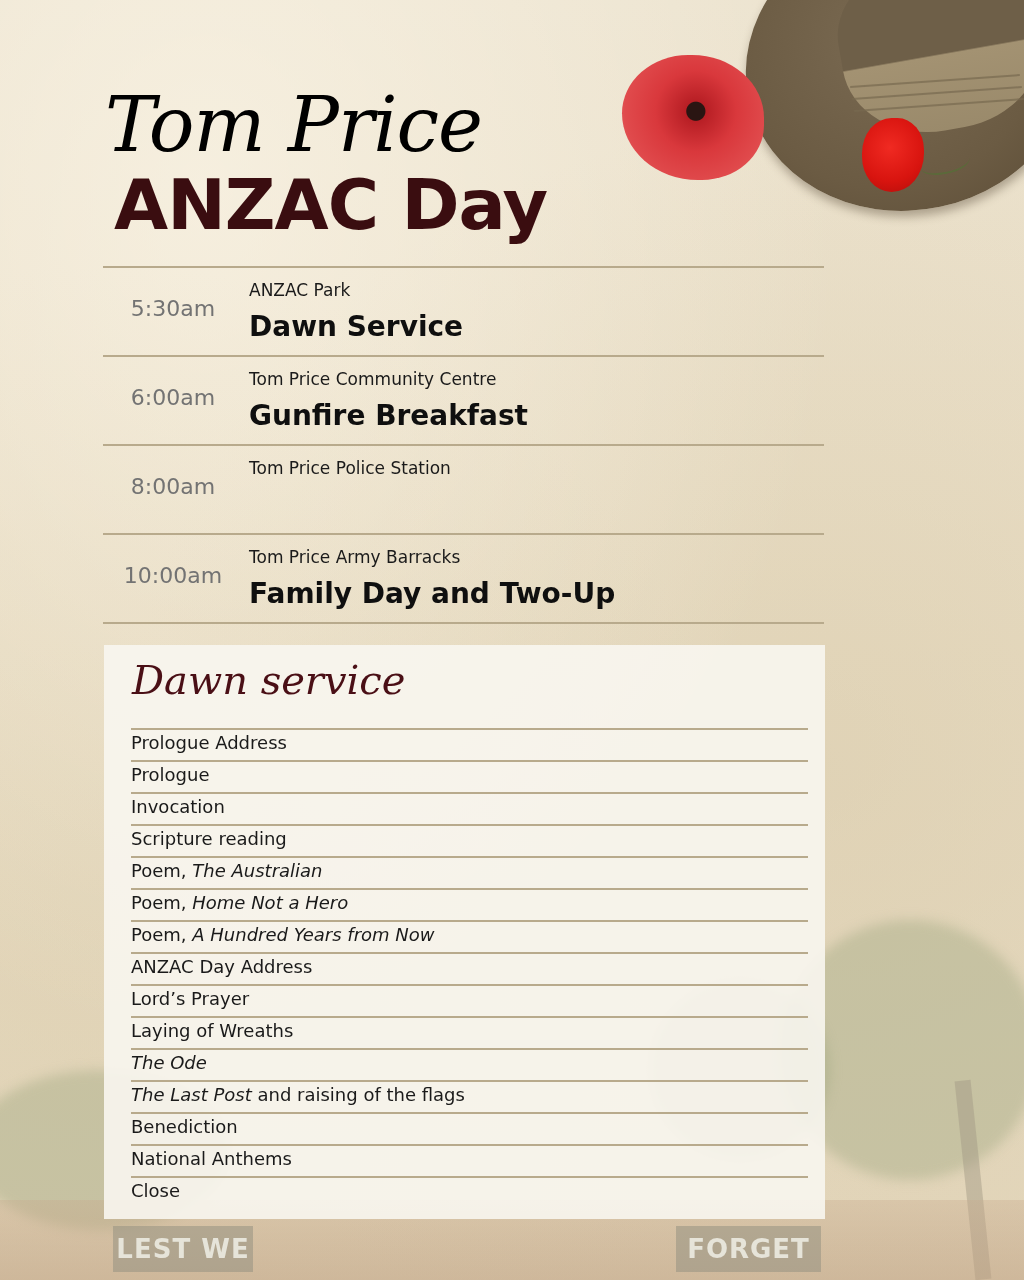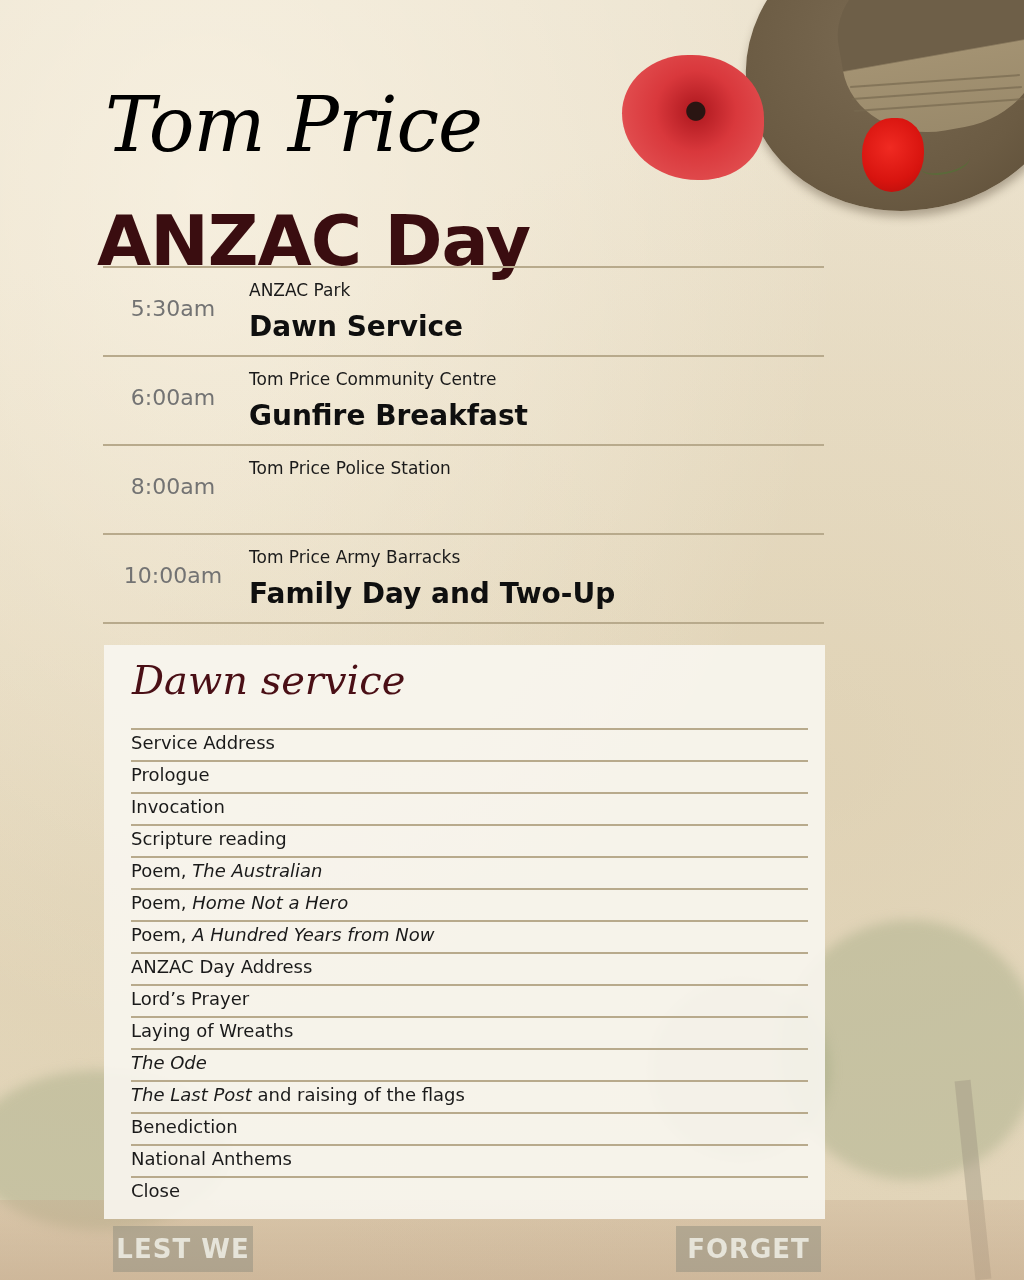--- a/index.html
+++ b/index.html
@@ -61,23 +61,23 @@
     }
     .stem { position: absolute; left: 920px; top: 152px; width: 50px; height: 20px; border-bottom: 2px solid #5b6a3a; border-radius: 0 0 50% 50%; transform: rotate(-12deg); }
 
     
     .title-script {
       position: absolute; left: 105px; top: 80px;
       font-family: "DejaVu Serif", serif; font-style: italic;
       font-size: 76px; color: #000000; letter-spacing: -1px;
     }
     .title-main {
-      position: absolute; left: 97px; top: 170px;
+      position: absolute; left: 114px; top: 170px;
       font-family: "DejaVu Sans", sans-serif; font-weight: bold;
-      font-size: 70px; color: #3a0d10; letter-spacing: -1px; line-height: 1; margin-top: 36px;
+      font-size: 70px; color: #3a0d10; letter-spacing: -1px; line-height: 1;
     }
 
     
     .schedule { position: absolute; left: 103px; top: 266px; width: 721px; }
     .sched-row {
       height: 87px; border-top: 2px solid #b8aa8c; position: relative;
     }
     .sched-row:last-child { border-bottom: 2px solid #b8aa8c; }
     .sched-time {
       position: absolute; left: 0; width: 140px; top: 28px; text-align: center;
@@ -156,21 +156,21 @@
   <div class="sched-row">
     <div class="sched-time">10:00am</div>
     <div class="sched-venue">Tom Price Army Barracks</div>
     <div class="sched-event">Family Day and Two-Up</div>
   </div>
 </div>
 
 <div class="panel">
   <div class="panel-title">Dawn service</div>
   <div class="program">
-    <div class="program-item"><span>Service Address</span><span class="it"></span><span></span></div>
+    <div class="program-item"><span>Prologue Address</span><span class="it"></span><span></span></div>
     <div class="program-item"><span>Prologue</span><span class="it"></span><span></span></div>
     <div class="program-item"><span>Invocation</span><span class="it"></span><span></span></div>
     <div class="program-item"><span>Scripture reading</span><span class="it"></span><span></span></div>
     <div class="program-item"><span>Poem, </span><span class="it">The Australian</span><span></span></div>
     <div class="program-item"><span>Poem, </span><span class="it">Home Not a Hero</span><span></span></div>
     <div class="program-item"><span>Poem, </span><span class="it">A Hundred Years from Now</span><span></span></div>
     <div class="program-item"><span>ANZAC Day Address</span><span class="it"></span><span></span></div>
     <div class="program-item"><span>Lord’s Prayer</span><span class="it"></span><span></span></div>
     <div class="program-item"><span>Laying of Wreaths</span><span class="it"></span><span></span></div>
     <div class="program-item"><span></span><span class="it">The Ode</span><span></span></div>

